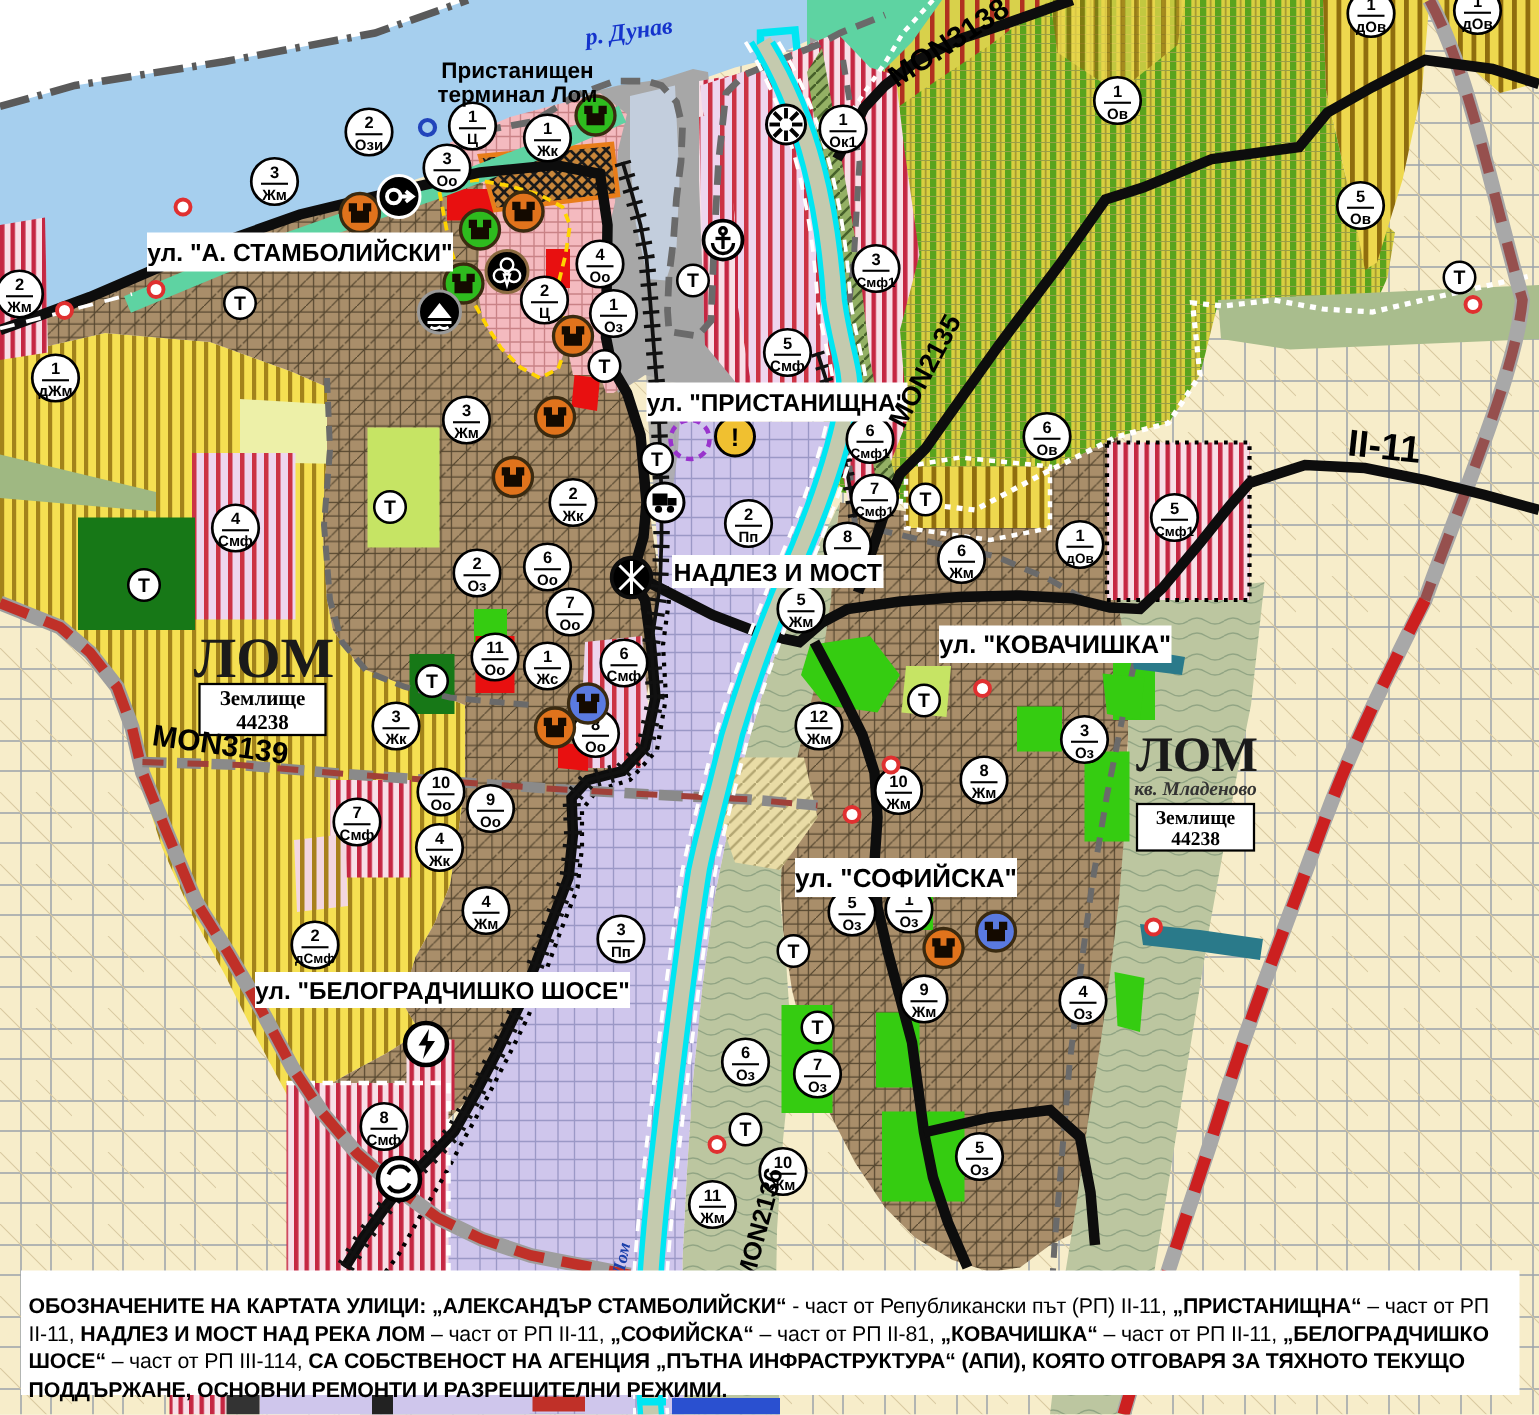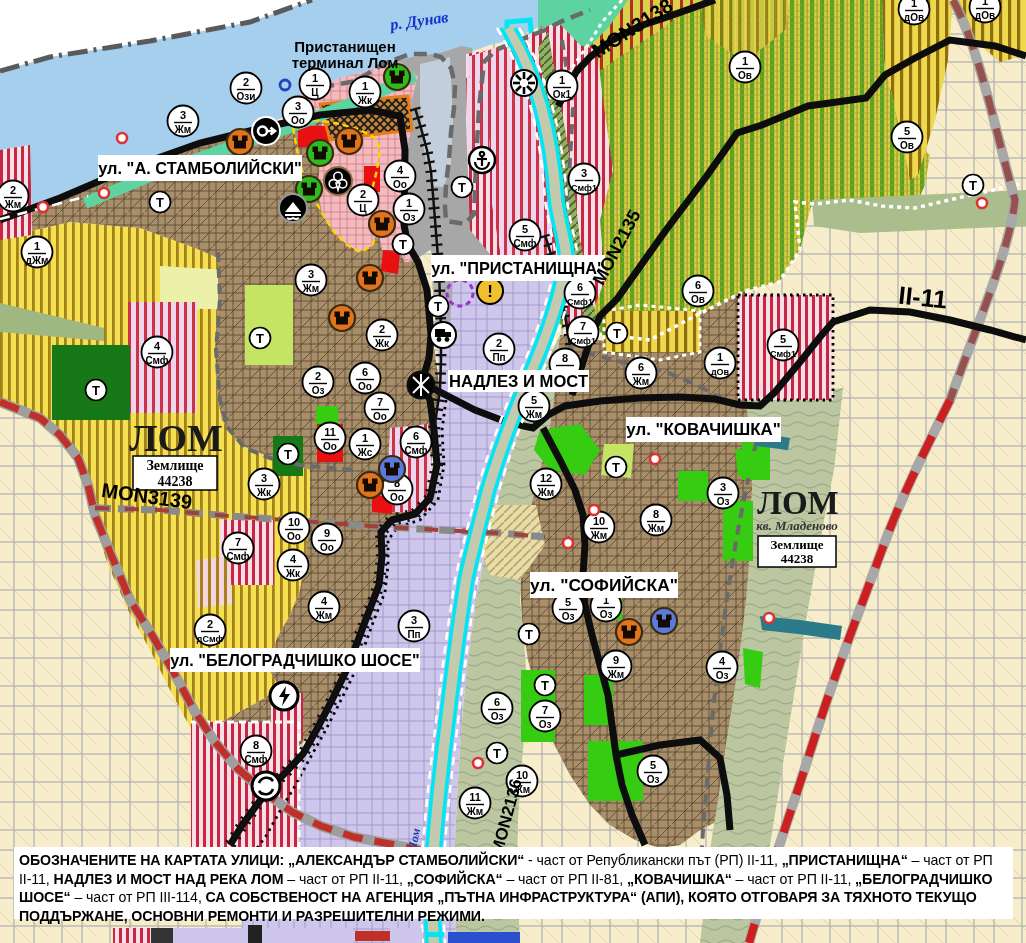--- a/index.html
+++ b/index.html
@@ -1,18 +1,18 @@
 <!DOCTYPE html>
 <html><head><meta charset="utf-8">
 <style>
 html,body{margin:0;padding:0;}
 body{width:1026px;height:943px;overflow:hidden;font-family:"Liberation Sans",sans-serif;}
 #map{position:relative;width:1026px;height:943px;background:#f7edca;}
 svg{position:absolute;left:0;top:0;}
-#legend{position:absolute;left:14px;top:847px;width:999px;height:72px;background:#fff;font-family:"Liberation Sans",sans-serif;font-size:14.2px;line-height:18.5px;letter-spacing:-0.1px;color:#000;padding-top:4px;padding-left:5px;box-sizing:border-box;white-space:nowrap;}
+#legend{position:absolute;left:14px;top:847px;width:999px;height:83px;background:#fff;font-family:"Liberation Sans",sans-serif;font-size:14.2px;line-height:18.5px;letter-spacing:-0.1px;color:#000;padding-top:15px;padding-left:5px;box-sizing:border-box;white-space:nowrap;}
 #legend b{font-weight:bold;}
 </style></head>
 <body>
 <div id="map">
 <svg width="1026" height="943" viewBox="0 0 1026 943">
 <defs>
 <pattern id="redstripe" width="7" height="7" patternUnits="userSpaceOnUse">
           <rect width="7" height="7" fill="#f8dfe7"></rect>
           <rect width="3" height="7" fill="#c52742"></rect>
         </pattern>

